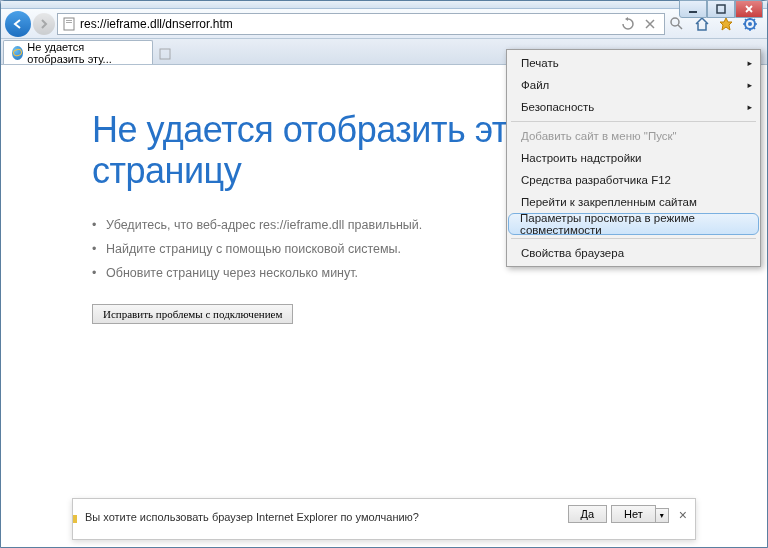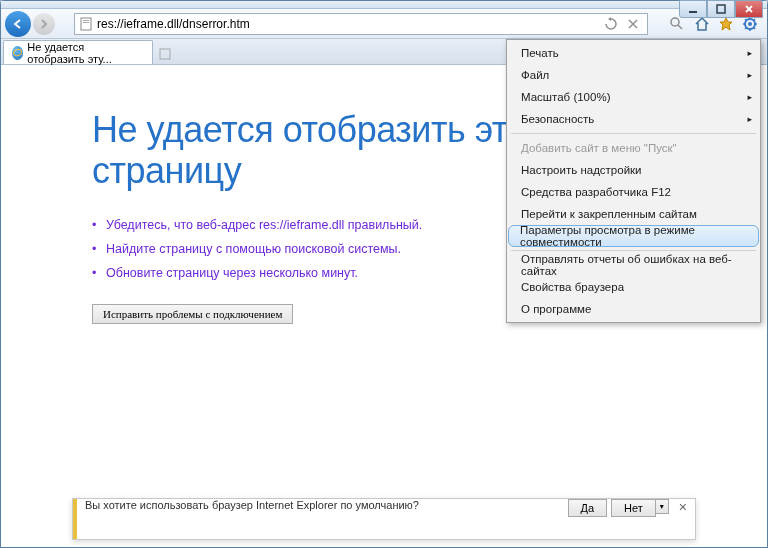--- a/index.html
+++ b/index.html
@@ -10,53 +10,53 @@
 .titlebar { height: 8px; background: linear-gradient(#e8f0f8,#d4e2f0); border-bottom: 1px solid #a8c0d8; position: relative; }
 .win-buttons { position: absolute; right: 4px; top: -1px; display: flex; gap: 0; }
 .win-btn { width: 28px; height: 18px; display: flex; align-items: center; justify-content: center; font-size: 10px; border: 1px solid #8aa8c0; background: linear-gradient(#e6effa,#c6d9ec); cursor: pointer; }
 .win-btn.close { background: linear-gradient(#e28080,#c84040); color: #fff; border-radius: 0 3px 0 0; }
 .win-btn.min { border-radius: 0 0 0 3px; }
 
 
 .navbar { height: 30px; background: linear-gradient(#f8fbfe,#e4ecf6); border-bottom: 1px solid #b8c8d8; display: flex; align-items: center; padding: 0 4px; gap: 2px; }
 .nav-back { width: 26px; height: 26px; border-radius: 50%; background: linear-gradient(#4aa0e8,#1e6fc0); display: flex; align-items: center; justify-content: center; cursor: pointer; }
 .nav-fwd { width: 22px; height: 22px; border-radius: 50%; background: linear-gradient(#e0e0e0,#c0c0c0); display: flex; align-items: center; justify-content: center; cursor: pointer; opacity: 0.7; }
-.addr { flex: 1; height: 22px; background: #fff; border: 1px solid #a0b0c0; display: flex; align-items: center; padding: 0 4px; margin: 0 17px; }
+.addr { flex: 1; height: 22px; background: #fff; border: 1px solid #a0b0c0; display: flex; align-items: center; padding: 0 4px; margin: 0 0; }
 .addr-icon { width: 14px; height: 14px; margin-right: 4px; }
 .addr input { border: none; outline: none; flex: 1; font-size: 12px; }
 .addr-btns { display: flex; gap: 2px; }
 .addr-btn { width: 20px; height: 20px; display: flex; align-items: center; justify-content: center; cursor: pointer; opacity: 0.7; }
 .tool-icons { display: flex; gap: 6px; padding: 0 4px; }
 .tool-icon { width: 18px; height: 18px; display: flex; align-items: center; justify-content: center; cursor: pointer; }
 
 
 .tabstrip { height: 26px; background: linear-gradient(#e8eef6,#d6e0ec); border-bottom: 1px solid #b0c0d0; display: flex; align-items: flex-end; padding-left: 2px; }
 .tab { height: 24px; background: #fff; border: 1px solid #a8b8c8; border-bottom: none; padding: 0 8px; display: flex; align-items: center; gap: 4px; font-size: 11px; max-width: 150px; border-radius: 2px 2px 0 0; }
 .tab-icon { width: 14px; height: 14px; }
 .tab-new { width: 20px; height: 20px; display: flex; align-items: center; justify-content: center; margin-left: 2px; cursor: pointer; opacity: 0.6; }
 
 
 .content { position: absolute; top: 64px; left: 1px; right: 1px; bottom: 1px; background: #fff; overflow: hidden; }
 .page { padding: 44px 0 0 90px; }
 .page h1 { font-size: 36px; font-weight: 300; color: #2672c8; line-height: 1.15; margin-bottom: 26px; letter-spacing: -0.5px; }
 .page ul { list-style: none; margin-bottom: 24px; }
-.page li { font-size: 12.5px; color: #6d28d9; margin-bottom: 10px; padding-left: 14px; position: relative; }
+.page li { font-size: 12.5px; color: #737373; margin-bottom: 10px; padding-left: 14px; position: relative; }
 .page li::before { content: "•"; position: absolute; left: 0; }
 .fix-btn { font-size: 11px; padding: 3px 10px; background: linear-gradient(#f6f6f6,#e4e4e4); border: 1px solid #a8a8a8; cursor: pointer; font-family: Liberation Serif, serif; }
 
 
-.infobar { position: absolute; left: 70px; right: 70px; bottom: 6px; height: 42px; background: #fff; border: 1px solid #c8c8c8; display: flex; align-items: flex-start; padding: 0 8px; box-shadow: 0 2px 6px rgba(0,0,0,0.15); }
+.infobar { position: absolute; left: 70px; right: 70px; bottom: 6px; height: 42px; background: #fff; border: 1px solid #c8c8c8; display: flex; align-items: flex-end; padding: 16px 8px; box-shadow: 0 2px 6px rgba(0,0,0,0.15); }
 .infobar-stripe { width: 4px; height: 100%; background: #e8c040; margin: 0 8px 0 -8px; }
 .infobar-text { flex: 1; font-size: 11px; color: #303030; }
 .infobar-btn { font-size: 11px; padding: 2px 12px; background: linear-gradient(#f6f6f6,#e4e4e4); border: 1px solid #a8a8a8; margin-left: 4px; cursor: pointer; }
 .infobar-drop { width: 14px; padding: 2px 0; text-align: center; background: linear-gradient(#f6f6f6,#e4e4e4); border: 1px solid #a8a8a8; margin-left: -1px; cursor: pointer; font-size: 8px; }
 .infobar-close { margin-left: 10px; font-size: 14px; color: #666; cursor: pointer; }
 
 
-.menu { position: absolute; top: 38px; right: 6px; width: 255px; background: #f2f2f2; border: 1px solid #a0a0a0; box-shadow: 2px 2px 6px rgba(0,0,0,0.3); padding: 2px; z-index: 100; }
+.menu { position: absolute; top: 48px; right: 6px; width: 255px; background: #f2f2f2; border: 1px solid #a0a0a0; box-shadow: 2px 2px 6px rgba(0,0,0,0.3); padding: 2px; z-index: 100; }
 .menu-item { height: 22px; display: flex; align-items: center; padding: 0 20px 0 12px; font-size: 11.5px; color: #202020; cursor: pointer; position: relative; }
 .menu-item.sub::after { content: "▸"; position: absolute; right: 6px; font-size: 9px; }
 .menu-item.disabled { color: #9a9a9a; cursor: default; }
 .menu-item.highlight { background: linear-gradient(#e8f2fc,#cde4fa); border: 1px solid #7ab0e0; border-radius: 6px; margin: 0 -1px; padding-left: 11px; padding-right: 19px; }
 .menu-sep { height: 1px; background: #d0d0d0; margin: 3px 2px; }
 .menu-shortcut { margin-left: auto; color: #505050; font-size: 11px; }
 
 .ie-logo { width: 14px; height: 14px; border-radius: 50%; background: radial-gradient(circle at 30% 30%, #6cc0f0, #1e6fc0); position: relative; }
 .ie-logo::after { content: ""; position: absolute; top: 3px; left: 1px; right: 1px; height: 5px; border: 1px solid #f8c040; border-radius: 50%; transform: rotate(-15deg); }
 
@@ -184,45 +184,36 @@
   </div>
 
   <div class="menu">
     <div class="menu-item sub">
         <span>Печать</span>
       </div>
     <div class="menu-item sub">
         <span>Файл</span>
       </div>
     <div class="menu-item sub">
-        <span>Масштаб (100%)</span>
-      </div>
-    <div class="menu-item sub">
         <span>Безопасность</span>
       </div>
     <div class="menu-sep"></div>
     <div class="menu-item disabled">
         <span>Добавить сайт в меню "Пуск"</span>
       </div>
     <div class="menu-item">
         <span>Настроить надстройки</span>
       </div>
     <div class="menu-item">
         <span>Средства разработчика F12</span>
       </div>
     <div class="menu-item">
         <span>Перейти к закрепленным сайтам</span>
       </div>
     <div class="menu-item highlight">
         <span>Параметры просмотра в режиме совместимости</span>
       </div>
     <div class="menu-sep"></div>
     <div class="menu-item">
-        <span>Отправлять отчеты об ошибках на веб-сайтах</span>
-      </div>
-    <div class="menu-item">
         <span>Свойства браузера</span>
       </div>
-    <div class="menu-item">
-        <span>О программе</span>
-      </div>
   </div>
 </div>
 
 </body></html>

